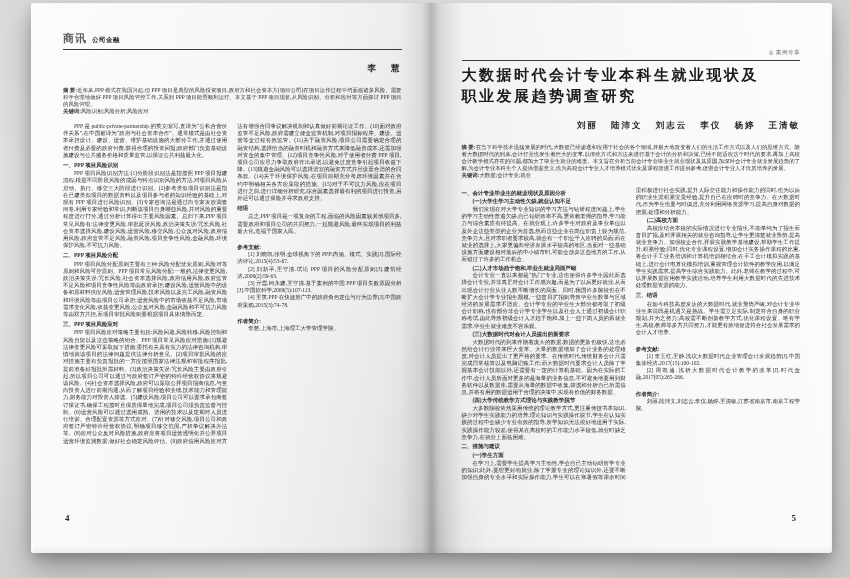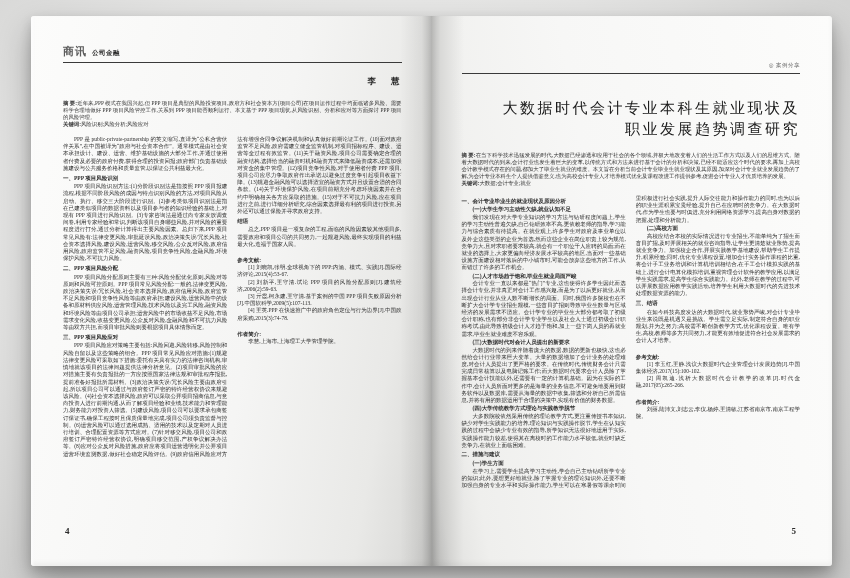--- a/index.html
+++ b/index.html
@@ -3,21 +3,21 @@
 <meta charset="utf-8">
 <style>
   html,body{margin:0;padding:0;}
   body{
     width:850px;height:578px;overflow:hidden;position:relative;
     background:radial-gradient(ellipse at 45% 40%, #f0f0ef 0%, #e3e3e2 55%, #cccccb 100%);
     font-family:"Liberation Serif","DejaVu Serif",serif;
     color:#2e2e2e;
   }
   .book{
-    position:absolute;left:31px;top:16px;width:801px;height:550px;display:flex;
+    position:absolute;left:31px;top:3px;width:801px;height:550px;display:flex;
     box-shadow:0 16px 32px rgba(0,0,0,.30),0 5px 12px rgba(0,0,0,.18);
     border-radius:3px;
   }
   .page{position:relative;width:50%;height:100%;overflow:hidden;}
   .page.left{
     background:linear-gradient(100deg,#fcfcfb 0%,#f5f5f4 55%,#e9e9e7 84%,#dadad8 96%,#cfcfcd 100%);
     border-radius:3px 0 0 3px;
     box-shadow:inset 0 -3px 5px rgba(0,0,0,.05);
   }
   .page.right{
@@ -35,21 +35,21 @@
 
   
   .hdr-left{display:flex;align-items:baseline;border-bottom:1.6px solid #3a3a3a;padding-bottom:3px;}
   .masthead{font-size:11px;font-weight:bold;color:#5c5c5c;letter-spacing:1px;}
   .hdr-section{font-size:6.5px;font-weight:bold;color:#242424;margin-left:5px;letter-spacing:.5px;}
   .hdr-right{border-bottom:1.6px solid #3a3a3a;padding-bottom:2px;text-align:right;margin-top:9px;}
   .hdr-badge{font-size:5.5px;color:#6a6a6a;letter-spacing:.5px;}
 
   
   .title{margin-top:22px;text-align:center;font-size:16.5px;font-weight:bold;color:#1b1b1b;letter-spacing:4px;line-height:1.25;}
-  .title2{margin-top:24px;text-align:right;font-size:15px;font-weight:normal;color:#1b1b1b;letter-spacing:2.5px;line-height:21px;}
+  .title2{margin-top:4px;text-align:left;font-size:15px;font-weight:bold;color:#1b1b1b;letter-spacing:2.5px;line-height:21px;}
   .authors{margin-top:13px;text-align:right;font-size:8.5px;font-weight:bold;color:#2a2a2a;letter-spacing:2px;word-spacing:9px;}
 
   
   .abstract{margin-top:12px;font-size:5.4px;line-height:7px;text-align:justify;color:#333;}
   .abstract .b{font-weight:bold;}
   .kw{font-size:5.4px;line-height:7px;text-align:left;color:#333;}
   .kw .b{font-weight:bold;}
 
   
   .cols{margin-top:8px;column-gap:10px;column-count:2;column-fill:auto;
@@ -112,20 +112,21 @@
       <div class="hdr-right">
         <span class="hdr-badge">
           <span>◎</span>
           <span>案例分享</span>
         </span>
       </div>
       <div class="title2">
         <div>大数据时代会计专业本科生就业现状及</div>
         <div>职业发展趋势调查研究</div>
       </div>
+      <div class="authors">刘丽 陆沛文 刘志云 李仪 杨婷 王清敏</div>
       <div class="abstract">
         <span class="b">摘  要:</span><span>在当下科学技术迅猛发展的时代,大数据已经渗透和应用于社会的各个领域,并极大地改变着人们的生活工作方式以及人们的思维方式。随着大数据时代的到来,会计行业也发生着巨大的变革,以传统方式和方法来进行基于会计的分析和决策,已经不能适应这个时代的要求,再加上高校会计教学模式存在的问题,都加大了毕业生就业的难度。本文旨在分析当前会计专业毕业生就业现状及其原因,加深对会计专业就业发展趋势的了解,为会计专业本科生个人提供借鉴意义,也为高校会计专业人才培养模式优化及课程改进工作提供参考,促进会计专业人才优质培养的发展。</span>
         <div class="kw">
           <span class="b">关键词:</span><span>大数据;会计专业;就业</span>
         </div>
       </div>
       <div class="cols h-right">
           <div class="sec-heading">一、会计专业毕业生的就业现状及原因分析</div>
           <div class="sub-heading">(一)大学生学习主动性欠缺,就业认知不足</div>
           <div class="para">我们发现在对大学专业知识的学习方法与钻研程度问题上,学生的学习主动性普遍欠缺,自己钻研效率不高,更依赖老师的指导,学习能力与综合素质有待提高。在就业观上,许多学生对政府及事业单位以及外企这些类型的企业为首选,然而这些企业在岗位职责上较为规范,竞争力大,且对求职者要求较高,就会有一个职位千人应聘的局面;而在就业的选择上,大家更偏向经济发展水平较高的地区,当面对一些基础设施方面建设相对落后的中小城市时,可能会放弃这些地方的工作,从而错过了许多的工作机会。</div>

